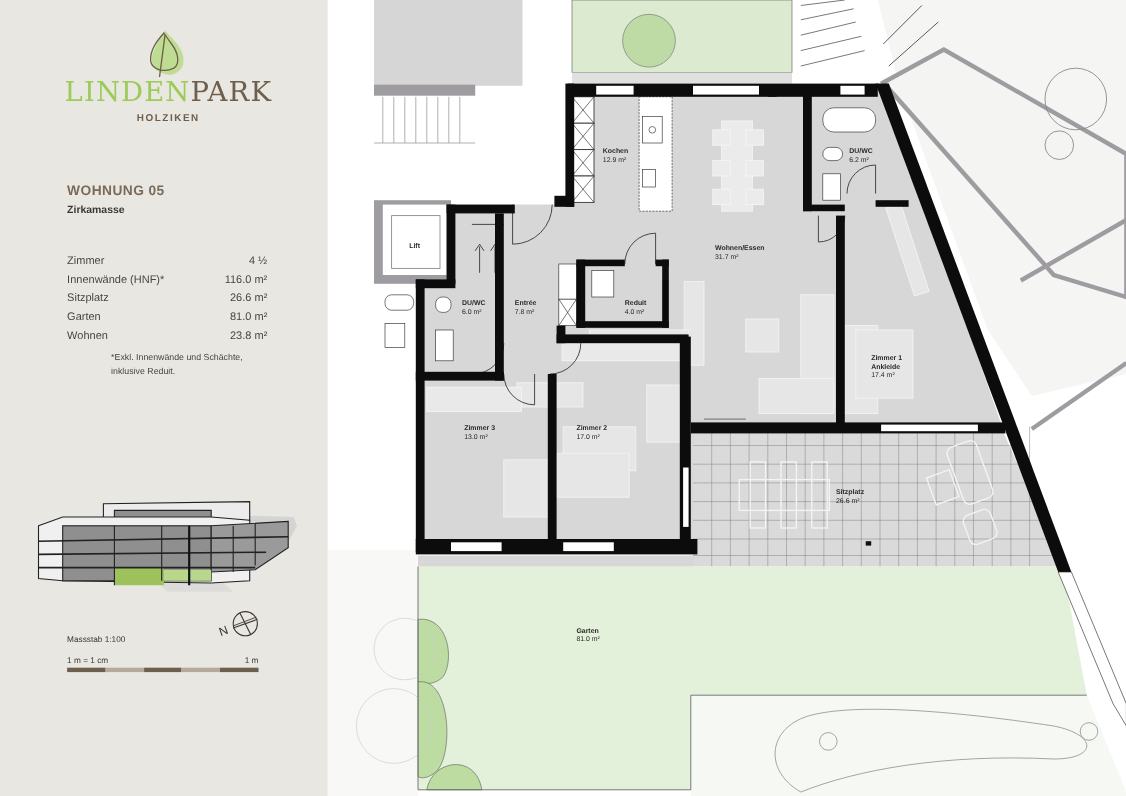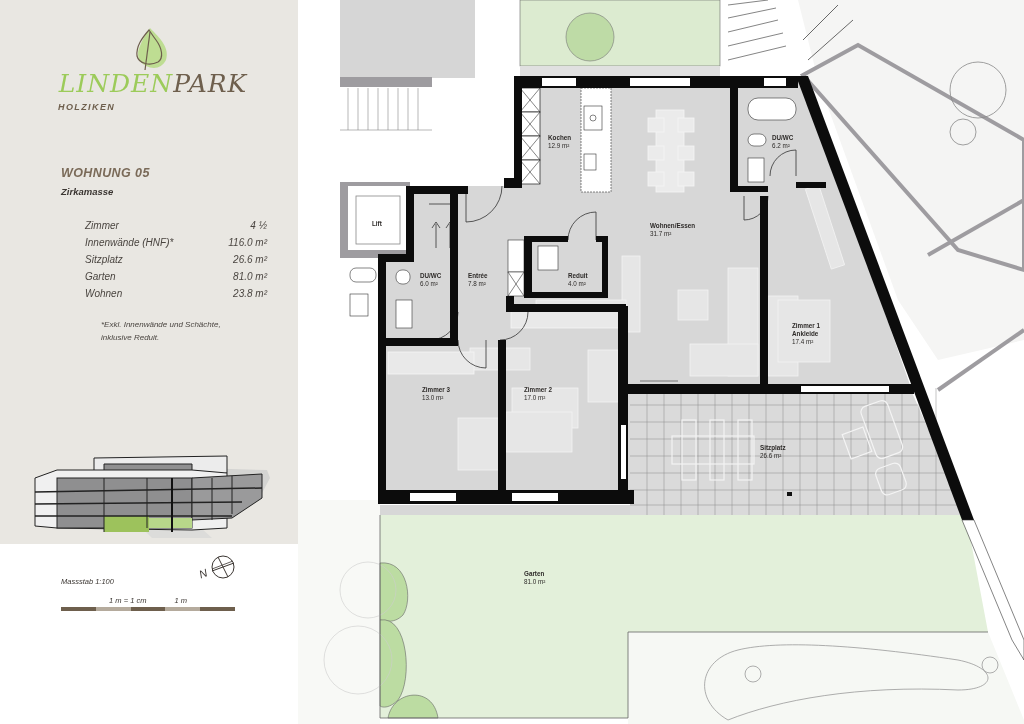--- a/index.html
+++ b/index.html
@@ -1,64 +1,63 @@
 <!DOCTYPE html>
 <html><head>
 <meta charset="utf-8">
 <style>
   * { box-sizing: border-box; margin: 0; padding: 0; }
   html, body { width: 1024px; height: 724px; overflow: hidden; background: #ffffff; }
   body { position: relative; font-family: "Liberation Sans", sans-serif; }
 
   
   .sidebar {
-    position: absolute; left: 0; top: 0; width: 298px; height: 544px;
+    position: absolute; left: 0; top: 0; width: 298px; height: 724px;
     background: #e9e7e2;
-    font-style: italic;
   }
   .logo { position: absolute; left: 58px; top: 26px; width: 190px; height: 80px; }
   .logo-leaf { position: absolute; left: 72px; top: 0; width: 40px; height: 48px; }
   .logo-word {
     position: absolute; left: 0; top: 44px; width: 190px; text-align: center;
     font-family: "DejaVu Serif", serif; font-size: 25px; letter-spacing: 1px; line-height: 28px;
   }
   .logo-word .linden { color: #9ccb5a; }
   .logo-word .park { color: #6e5f4d; }
   .logo-sub {
-    position: absolute; left: 0; top: 76px; width: 190px; text-align: left;
+    position: absolute; left: 0; top: 76px; width: 190px; text-align: center;
     font-size: 9px; letter-spacing: 1.4px; color: #6e5f4d; font-weight: bold;
   }
 
   .apt-title {
     position: absolute; left: 61px; top: 166px;
     font-size: 12.5px; font-weight: bold; color: #7a6a58; letter-spacing: 0.4px;
   }
   .apt-floor {
     position: absolute; left: 61px; top: 186px;
     font-size: 9.5px; font-weight: bold; color: #3b3632;
   }
-  .specs { position: absolute; left: 61px; top: 220px; width: 182px; margin-left: 24px; }
+  .specs { position: absolute; left: 61px; top: 232px; width: 182px; }
   .spec-row {
     display: flex; justify-content: space-between; height: 17px;
     font-size: 10px; color: #4a4540;
   }
   .note {
     position: absolute; left: 61px; top: 318px; width: 190px;
     font-size: 8px; line-height: 13px; color: #4a4540; margin-left: 40px;
   }
 
   .building-3d { position: absolute; left: 32px; top: 448px; width: 240px; height: 92px; }
 
   .compass { position: absolute; left: 196px; top: 553px; width: 40px; height: 32px; }
   .scale-label {
     position: absolute; left: 61px; top: 577px; font-size: 7.5px; color: #3b3632;
   }
   .scale-row {
     position: absolute; left: 61px; top: 596px; width: 174px;
-    display: flex; justify-content: center; font-size: 7.5px; color: #3b3632; gap: 28px;
+    display: flex; justify-content: space-between; font-size: 7.5px; color: #3b3632; gap: 28px;
   }
   .scale-bar { position: absolute; left: 61px; top: 607px; width: 174px; height: 4px; display: flex; }
   .scale-bar span { flex: 1; }
   .scale-bar .d { background: #6e5f4d; }
   .scale-bar .l { background: #b5ab9d; }
 
   .disclaimer {
     position: absolute; left: 61px; top: 656px; width: 220px;
     font-size: 8px; line-height: 13px; color: #4a4540;
   }

